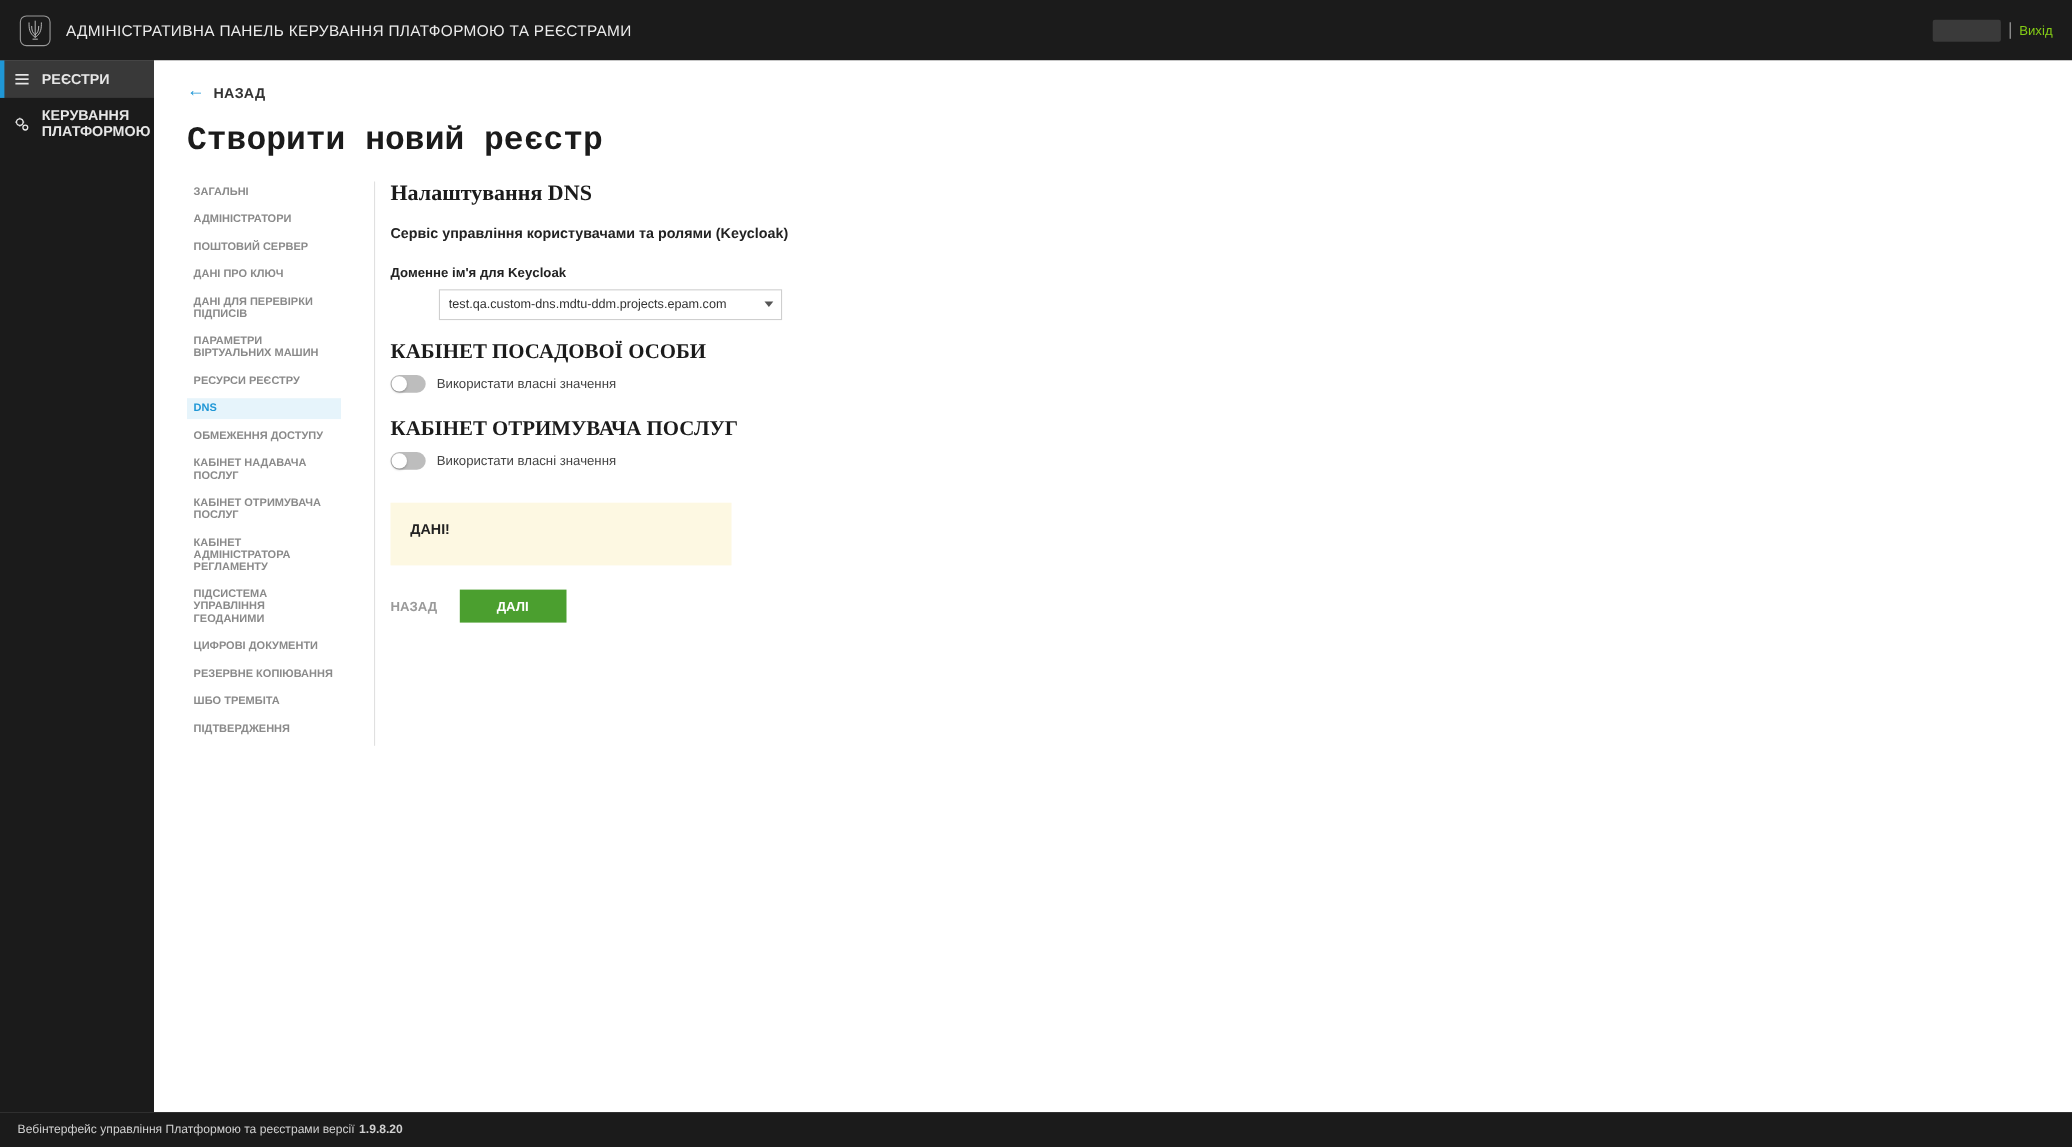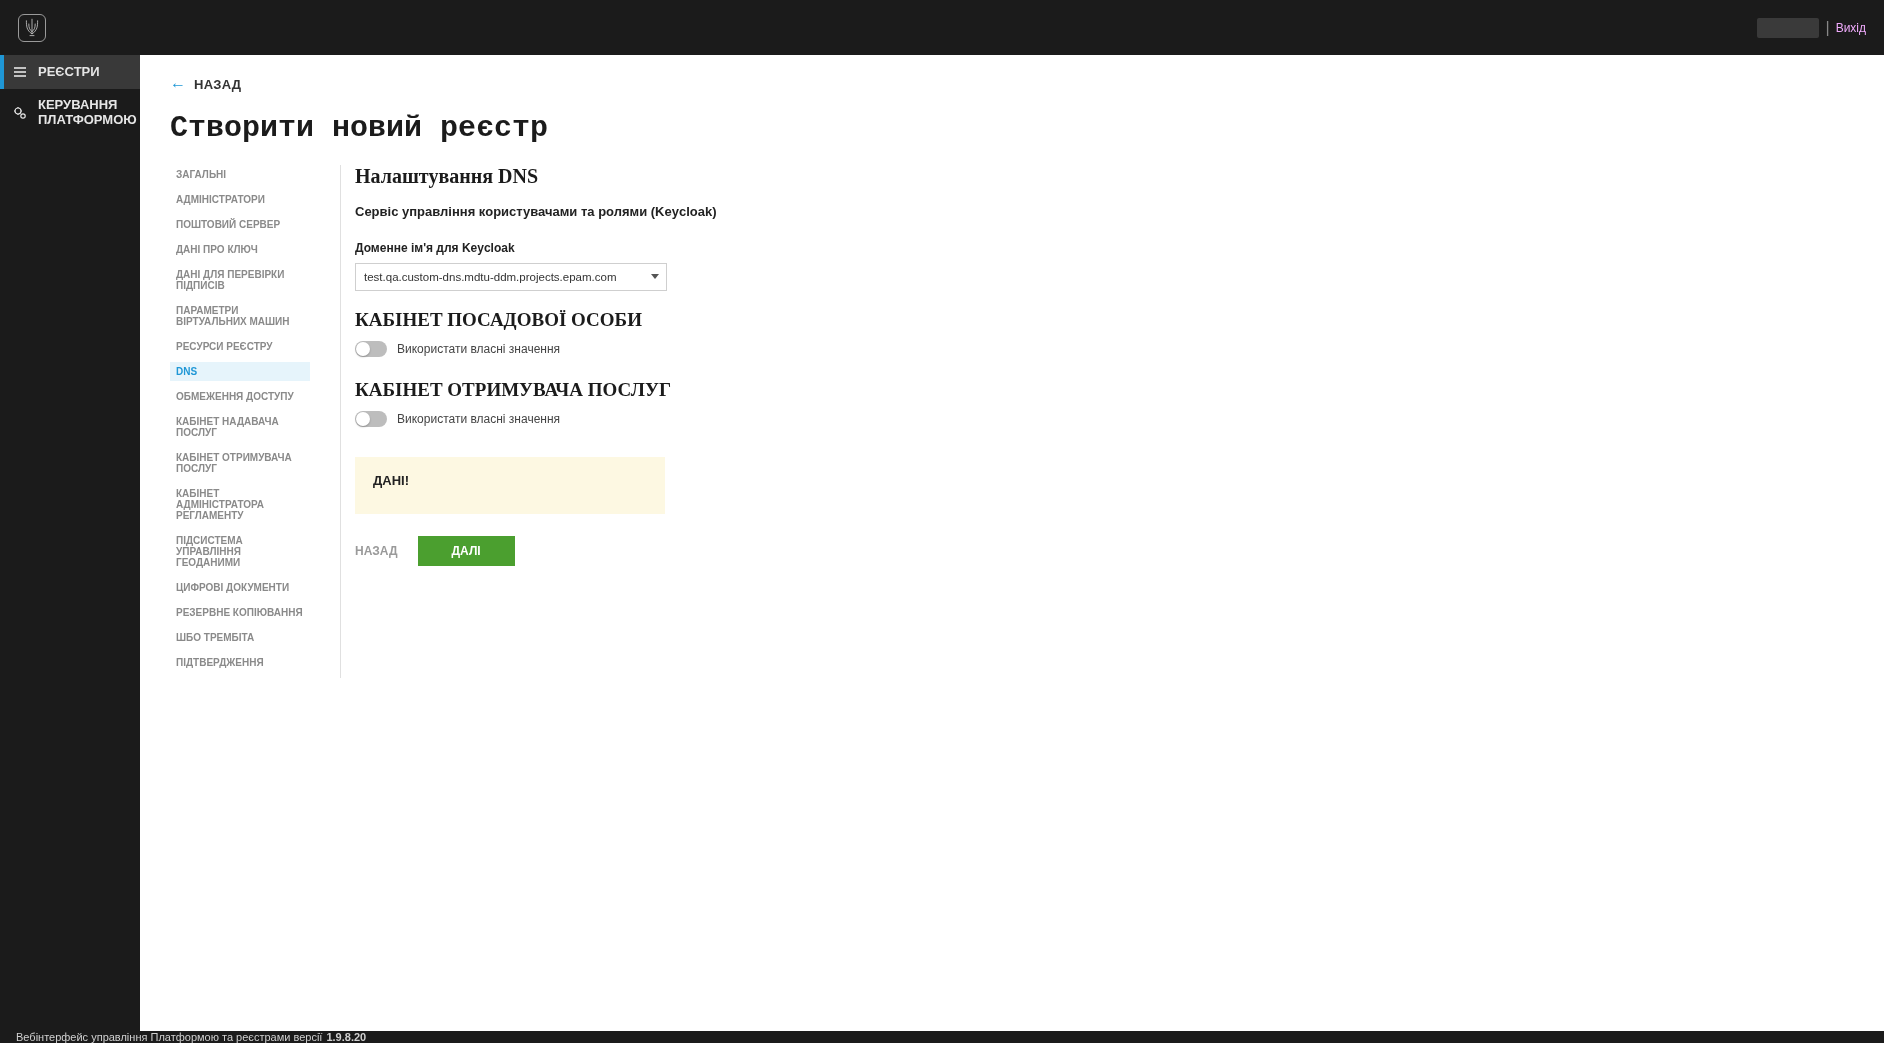--- a/index.html
+++ b/index.html
@@ -7,21 +7,21 @@
   body { display: flex; flex-direction: column; background: #fff; min-height: 100vh; }
 
   
   .header { background: #1b1b1b; height: 55px; display: flex; align-items: center; justify-content: space-between; padding: 0 18px 0 18px; }
   .header-left { display: flex; align-items: center; gap: 14px; }
   .crest { width: 28px; height: 28px; border: 1px solid #9a9a9a; border-radius: 6px; display: flex; align-items: center; justify-content: center; }
   .crest svg { width: 16px; height: 20px; }
   .app-title { color: #ececec; font-size: 14px; letter-spacing: .02em; font-weight: 500; text-transform: uppercase; }
   .header-right { display: flex; align-items: center; gap: 6px; }
   .user-box { width: 62px; height: 20px; background: #3a3a3a; border-radius: 2px; }
-  .logout { color: #f0abfc; font-size: 12px; }
+  .logout { color: #84cc16; font-size: 12px; }
 
   
   .body-wrap { flex: 1; display: flex; min-height: 0; }
 
   
   .sidebar { width: 140px; background: #1b1b1b; display: flex; flex-direction: column; }
   .sb-item { display: flex; align-items: center; gap: 10px; padding: 9px 12px; color: #e6e6e6; font-size: 13px; font-weight: 600; cursor: pointer; }
   .sb-item.active { background: #393939; border-left: 4px solid #1f97d6; padding-left: 8px; }
   .sb-item .icon { width: 16px; height: 16px; flex-shrink: 0; display:flex; align-items:center; justify-content:center; }
   .sb-item .label { line-height: 1.15; text-transform: uppercase; }
@@ -35,54 +35,55 @@
 
   .content-cols { display: flex; gap: 30px; }
   .steps-col { width: 140px; }
   .step { padding: 4px 6px; margin-bottom: 6px; color: #8a8a8a; font-size: 10px; font-weight: 600; text-transform: uppercase; cursor: pointer; }
   .step.active { background: #e6f4fb; color: #1f97d6; }
 
   .form-col { flex: 0 0 auto; width: 480px; border-left: 1px solid #e0e0e0; padding-left: 14px; }
   .section-title { font-family: 'Times New Roman', serif; font-size: 20px; font-weight: 700; color: #1b1b1b; margin-bottom: 16px; }
   .sub-title { font-size: 13px; font-weight: 600; color: #222; margin-bottom: 22px; }
   .field-label { font-size: 12px; font-weight: 600; color: #222; margin-bottom: 8px; }
-  .select-wrap { position: relative; width: 312px; margin-bottom: 18px; }
+  .select-wrap { position: relative; width: 312px; margin-bottom: 18px; margin-left: 44px; }
   .select-wrap select { width: 100%; height: 28px; border: 1px solid #cfcfcf; background: #fff; font-size: 11.5px; color: #333; padding: 0 24px 0 8px; appearance: none; -webkit-appearance:none; cursor: pointer; }
   .select-wrap::after { content: ''; position: absolute; right: 8px; top: 11px; border-left: 4px solid transparent; border-right: 4px solid transparent; border-top: 5px solid #555; pointer-events: none; }
 
   .group-title { font-family: 'Times New Roman', serif; font-size: 19px; font-weight: 700; color: #1b1b1b; text-transform: uppercase; margin-top: 10px; margin-bottom: 10px; }
 
   .toggle-row { display: flex; align-items: center; gap: 10px; margin-bottom: 22px; }
   .toggle { width: 32px; height: 16px; border-radius: 999px; background: #bdbdbd; position: relative; cursor: pointer; }
   .toggle-knob { position: absolute; left: 1px; top: 1px; width: 14px; height: 14px; border-radius: 50%; background: #fff; box-shadow: 0 1px 2px rgba(0,0,0,.25); }
   .toggle-label { font-size: 12px; color: #444; }
 
   .notice { background: #fdf8e2; width: 310px; padding: 16px 18px; margin-top: 30px; }
   .notice-title { font-size: 13px; font-weight: 700; color: #222; margin-bottom: 10px; }
   .notice-text { font-size: 12px; color: #333; line-height: 1.45; }
   .notice-link { color: #1f97d6; cursor: pointer; }
 
   .actions { display: flex; gap: 20px; align-items: center; margin-top: 22px; }
   .btn-back { background: none; border: none; color: #9a9a9a; font-size: 12px; font-weight: 600; text-transform: uppercase; cursor: pointer; padding: 8px 0; }
   .btn-next { background: #4b9f2f; border: none; color: #fff; font-size: 12px; font-weight: 600; text-transform: uppercase; cursor: pointer; padding: 8px 34px; }
 
   
-  .footer { background: #1b1b1b; color: #d0d0d0; font-size: 11px; padding: 0 16px; display: flex; align-items: center; gap: 4px; }
+  .footer { background: #1b1b1b; color: #d0d0d0; font-size: 11px; padding: 10px 16px; display: flex; align-items: center; gap: 4px; }
   .footer .ver { font-weight: 700; }
 </style>
 </head>
 <body>
 
 <div class="header">
   <div class="header-left">
     <div class="crest">
       <svg viewBox="0 0 40 50" fill="none" stroke="#cfcfcf" stroke-width="2">
         <path d="M20 2 L20 40 M6 6 C6 20 6 30 20 40 C34 30 34 20 34 6 M12 14 C12 24 14 30 20 34 M28 14 C28 24 26 30 20 34 M14 44 L26 44"></path>
       </svg>
     </div>
+    <div class="app-title">АДМІНІСТРАТИВНА ПАНЕЛЬ КЕРУВАННЯ ПЛАТФОРМОЮ ТА РЕЄСТРАМИ</div>
   </div>
   <div class="header-right">
     <div class="user-box"></div>
     <span style="color:#888;">|</span>
     <a class="logout">Вихід</a>
   </div>
 </div>
 
 <div class="body-wrap">
 

